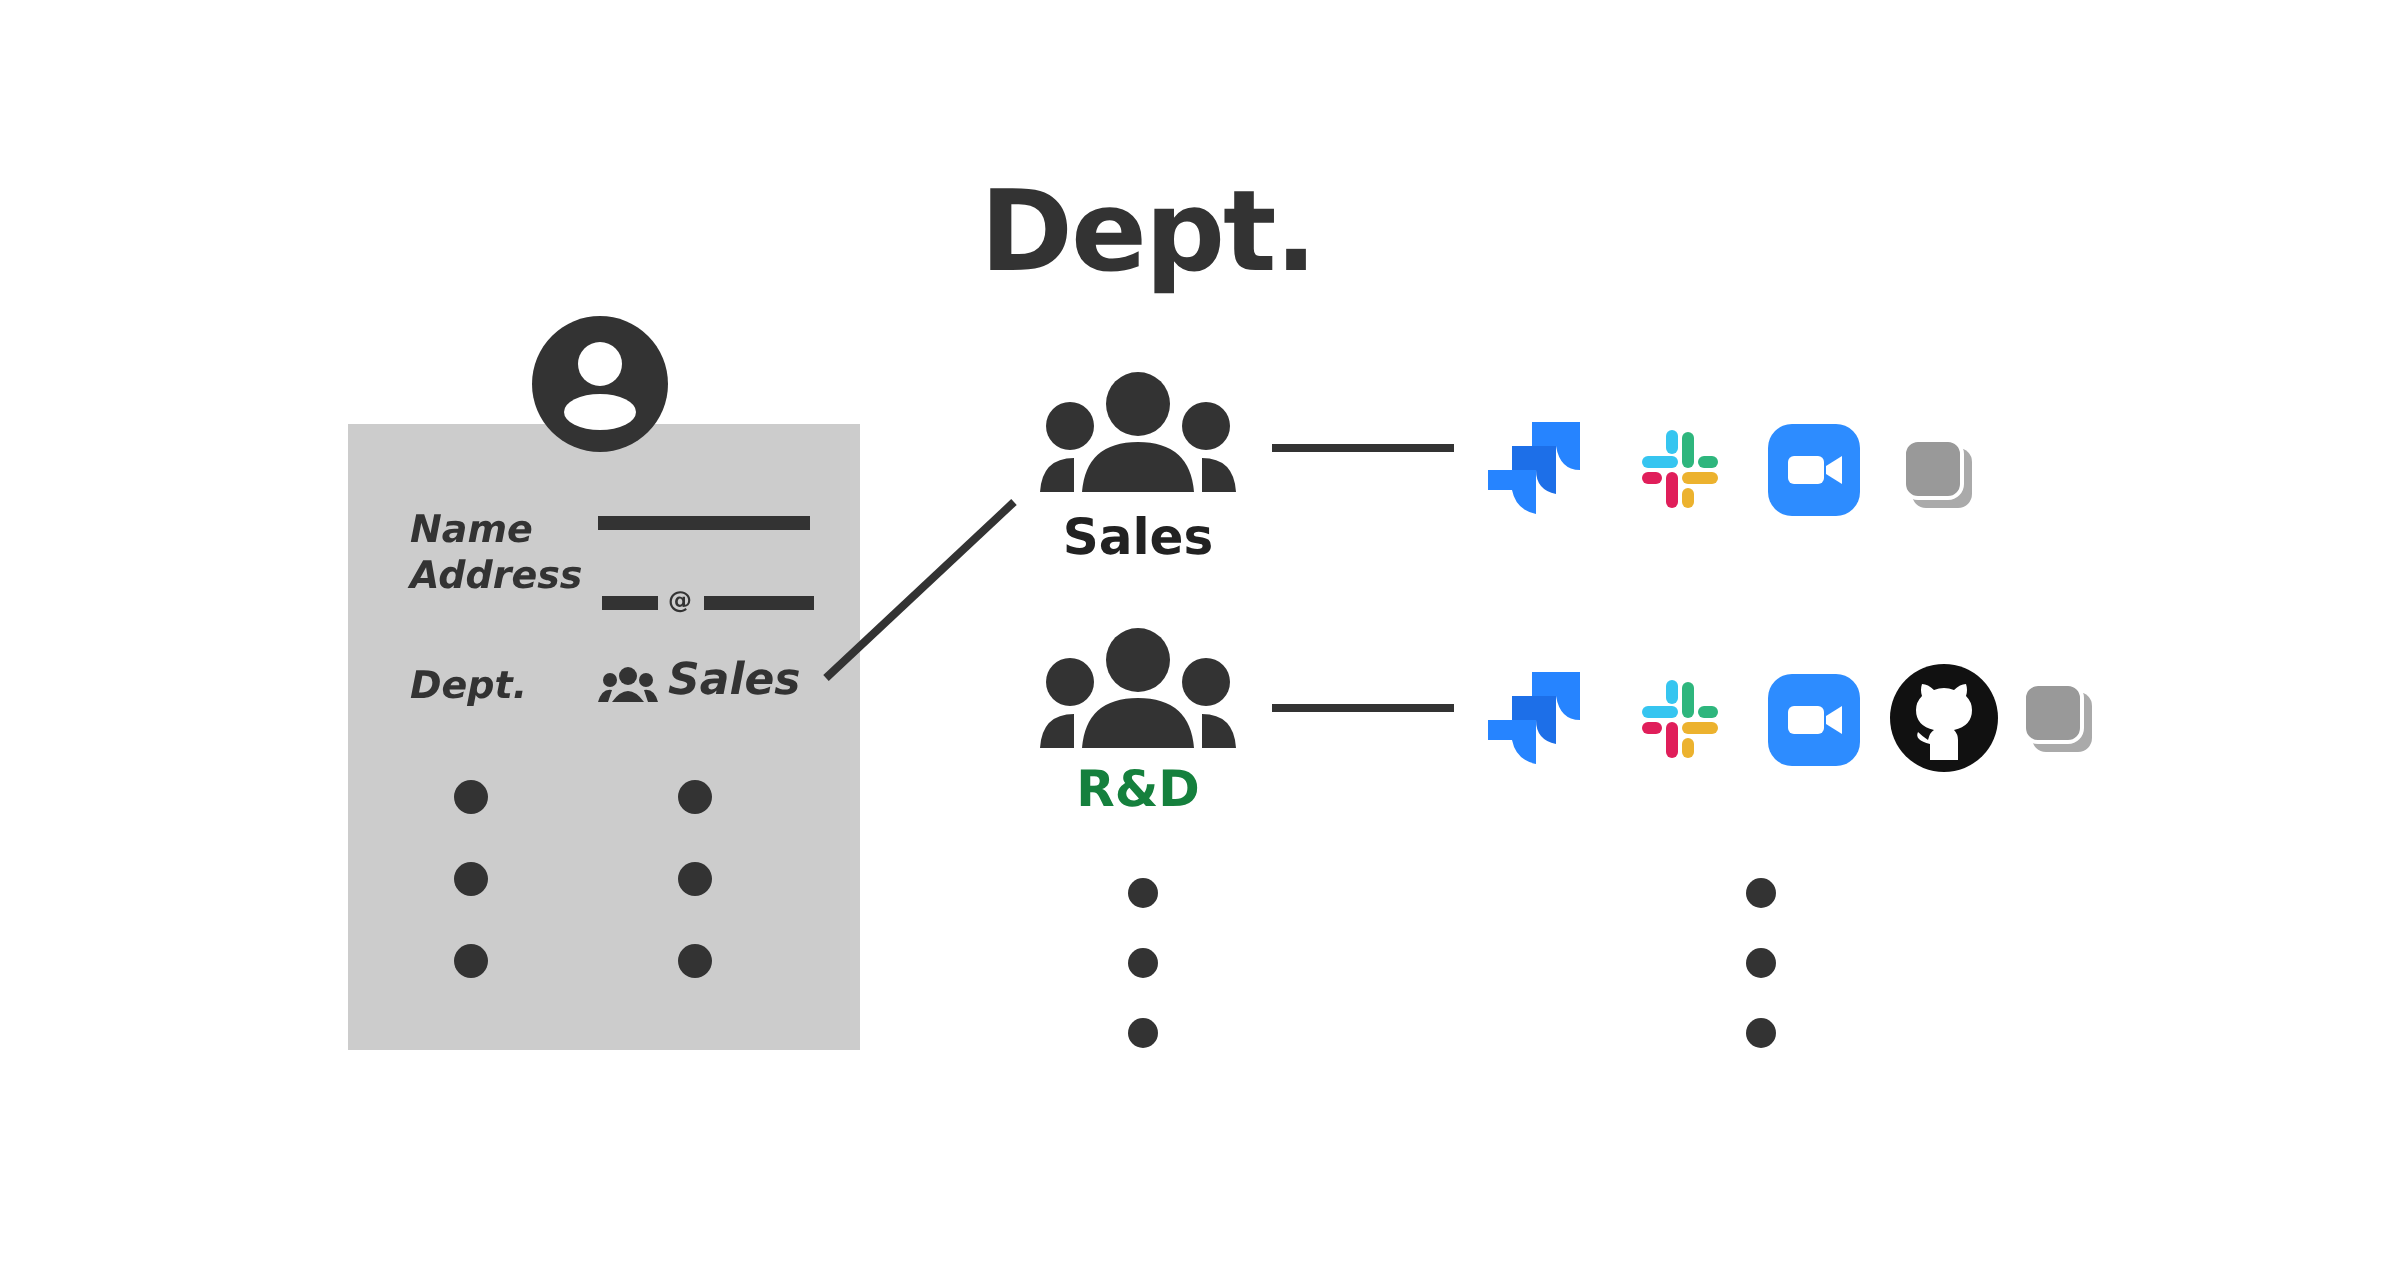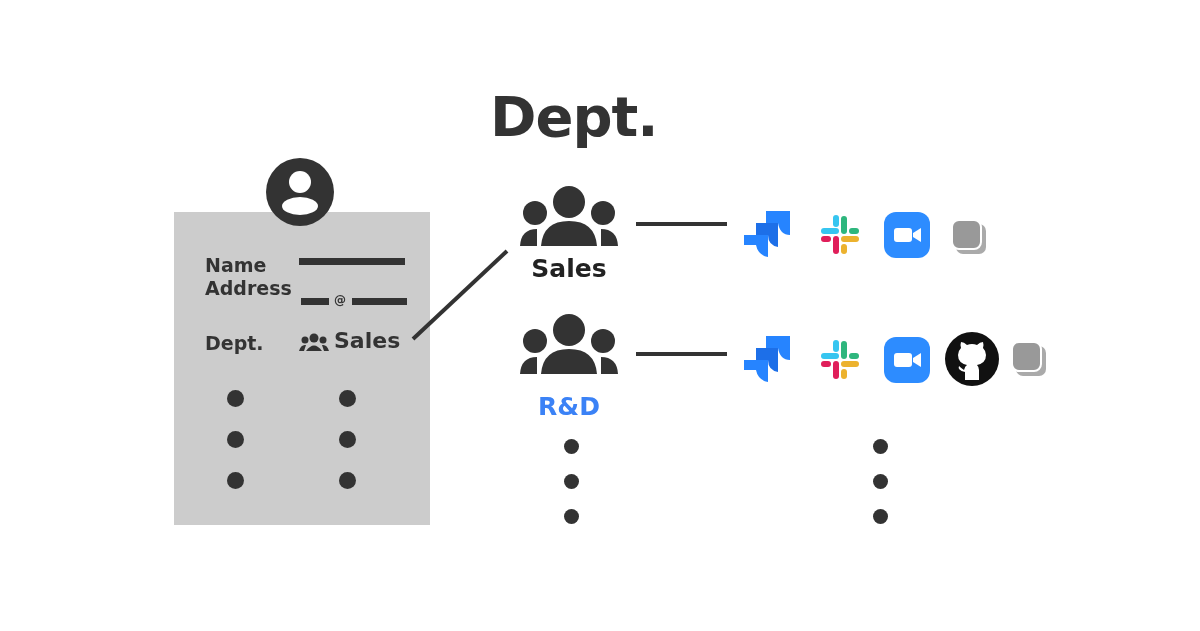--- a/index.html
+++ b/index.html
@@ -1,21 +1,21 @@
 <!DOCTYPE html>
 <html><head>
 <meta charset="utf-8">
 <style>
   html,body{margin:0;padding:0;background:#fff;}
   body{width:1200px;height:631px;position:relative;overflow:hidden;font-family:"DejaVu Sans","Liberation Sans",sans-serif;color:#333;}
   .abs{position:absolute;}
   .title{left:490px;top:84px;font-size:56px;font-weight:bold;color:#333;letter-spacing:-1px;}
   .card{left:174px;top:212px;width:256px;height:313px;background:#cccccc;}
   .avatar{left:266px;top:158px;width:68px;height:68px;}
-  .lbl{font-size:19px;font-weight:bold;color:#333;}
+  .lbl{font-size:19px;font-weight:bold;color:#333;font-style:italic;}
   .bar{background:#333;height:7px;}
   .dot{width:17px;height:17px;border-radius:50%;background:#333;}
   .grp{width:100px;height:62px;}
   .glabel{font-size:25px;font-weight:bold;color:#222;text-align:center;width:110px;}
   .hline{height:4px;background:#333;}
   .icon{width:46px;height:46px;}
   .stack{width:36px;height:36px;}
 </style>
 </head>
 <body>
@@ -71,21 +71,21 @@
 <div class="abs hline" style="left:636px;top:222px;width:91px;"></div>
 
 <svg class="abs grp" style="left:519px;top:313px;" viewBox="0 0 100 62">
   <circle cx="50" cy="17" r="16" fill="#333"></circle>
     <circle cx="16" cy="28" r="12" fill="#333"></circle>
     <circle cx="84" cy="28" r="12" fill="#333"></circle>
   <path d="M22 61 Q24 36 50 36 Q76 36 78 61Z" fill="#333"></path>
   <path d="M1 61 Q2 44 18 44 L18 61Z" fill="#333"></path>
     <path d="M99 61 Q98 44 82 44 L82 61Z" fill="#333"></path>
 </svg>
-<div class="abs glabel" style="left:514px;top:392px;color:#3b82f6;">R&amp;D</div>
+<div class="abs glabel" style="left:514px;top:380px;color:#15803d;">R&amp;D</div>
 <div class="abs hline" style="left:636px;top:352px;width:91px;"></div>
 
 <div class="abs dot" style="left:564px;top:439px;width:15px;height:15px;"></div>
 <div class="abs dot" style="left:564px;top:474px;width:15px;height:15px;"></div>
 <div class="abs dot" style="left:564px;top:509px;width:15px;height:15px;"></div>
 <div class="abs dot" style="left:873px;top:439px;width:15px;height:15px;"></div>
 <div class="abs dot" style="left:873px;top:474px;width:15px;height:15px;"></div>
 <div class="abs dot" style="left:873px;top:509px;width:15px;height:15px;"></div>
 
 <svg class="abs icon" style="left:744px;top:211px;" viewBox="0 0 46 46">

